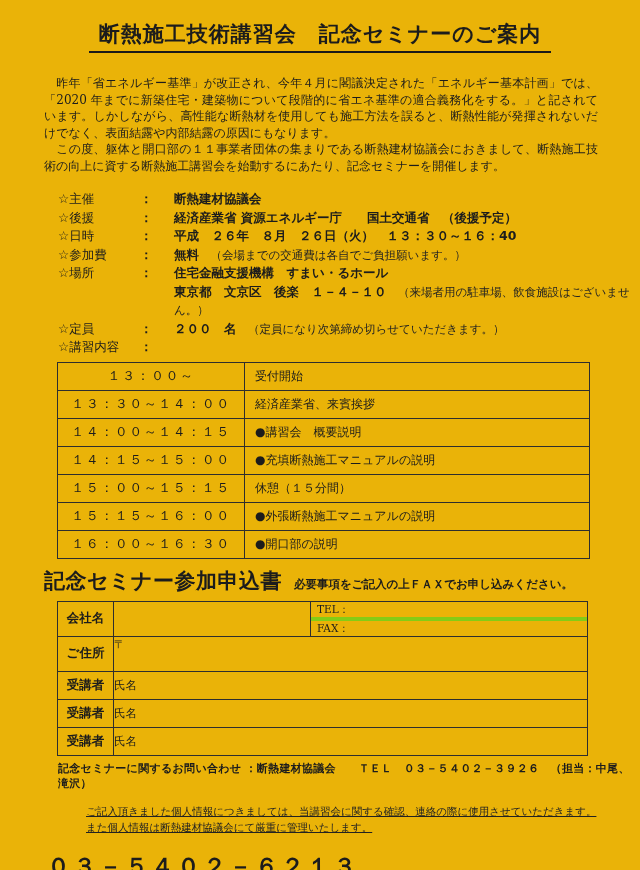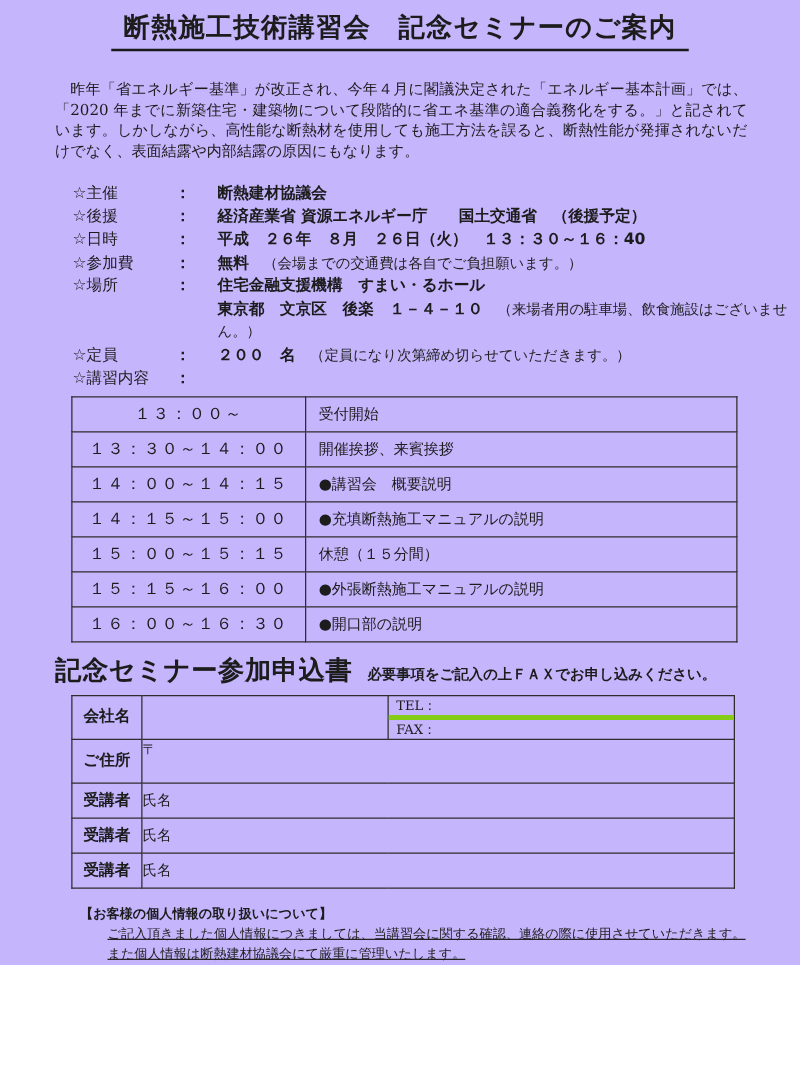--- a/index.html
+++ b/index.html
@@ -1,20 +1,20 @@
 <!DOCTYPE html>
 <html lang="ja"><head>
 <meta charset="utf-8">
 <style>
   html,body{margin:0;padding:0;background:#ffffff;}
   .page{
-    width:640px;height:772px;background:#c4b5fd;color:#1c1c1c;
+    width:640px;height:870px;background:#eab308;color:#1c1c1c;
     font-family:"DejaVu Serif","Liberation Serif",serif;
     position:relative;overflow:hidden;box-sizing:border-box;
-    padding-top:8px;
+    padding-top:20px;
   }
 
   
   .title-wrap{text-align:center;}
   .doc-title{
     display:inline-block;font-size:21px;font-weight:bold;letter-spacing:1px;
     border-bottom:2px solid #1a1a1a;padding:0 10px 3px 10px;
   }
 
   
@@ -84,20 +84,21 @@
 <body>
 
 <div class="page">
 
   <div class="title-wrap">
     <span class="doc-title">断熱施工技術講習会　記念セミナーのご案内</span>
   </div>
 
   <div class="intro">
     <p>　昨年「省エネルギー基準」が改正され、今年４月に閣議決定された「エネルギー基本計画」では、「2020 年までに新築住宅・建築物について段階的に省エネ基準の適合義務化をする。」と記されています。しかしながら、高性能な断熱材を使用しても施工方法を誤ると、断熱性能が発揮されないだけでなく、表面結露や内部結露の原因にもなります。</p>
+    <p>　この度、躯体と開口部の１１事業者団体の集まりである断熱建材協議会におきまして、断熱施工技術の向上に資する断熱施工講習会を始動するにあたり、記念セミナーを開催します。</p>
   </div>
 
   <div class="details">
     <div class="detail-row">
       <span class="d-label">☆主催</span>
       <span class="d-colon">：</span>
       <span class="d-body"><span class="d-main">断熱建材協議会</span><span class="d-note"></span></span>
     </div>
     <div class="detail-row">
       <span class="d-label">☆後援</span>
@@ -135,21 +136,21 @@
   </div>
 
   <table class="schedule">
     <tbody>
       <tr>
         <td class="t-time">１３：００～</td>
         <td class="t-content">受付開始</td>
       </tr>
       <tr>
         <td class="t-time">１３：３０～１４：００</td>
-        <td class="t-content">開催挨拶、来賓挨拶</td>
+        <td class="t-content">経済産業省、来賓挨拶</td>
       </tr>
       <tr>
         <td class="t-time">１４：００～１４：１５</td>
         <td class="t-content">●講習会　概要説明</td>
       </tr>
       <tr>
         <td class="t-time">１４：１５～１５：００</td>
         <td class="t-content">●充填断熱施工マニュアルの説明</td>
       </tr>
       <tr>
@@ -201,23 +202,23 @@
         <td class="f-label">受講者</td>
         <td class="f-name" colspan="2">氏名</td>
       </tr>
       <tr class="row-attendee">
         <td class="f-label">受講者</td>
         <td class="f-name" colspan="2">氏名</td>
       </tr>
     </tbody>
   </table>
 
+  <div class="contact">記念セミナーに関するお問い合わせ ：断熱建材協議会　　ＴＥＬ　０３－５４０２－３９２６　（担当：中尾、滝沢）</div>
 
   <div class="privacy">
-    <div class="privacy-heading">【お客様の個人情報の取り扱いについて】</div>
     <div class="privacy-line">ご記入頂きました個人情報につきましては、当講習会に関する確認、連絡の際に使用させていただきます。</div>
     <div class="privacy-line">また個人情報は断熱建材協議会にて厳重に管理いたします。</div>
   </div>
 
   <div class="fax-row">
 
     <span class="fax-number">０３－５４０２－６２１３</span>
 
   </div>
 

